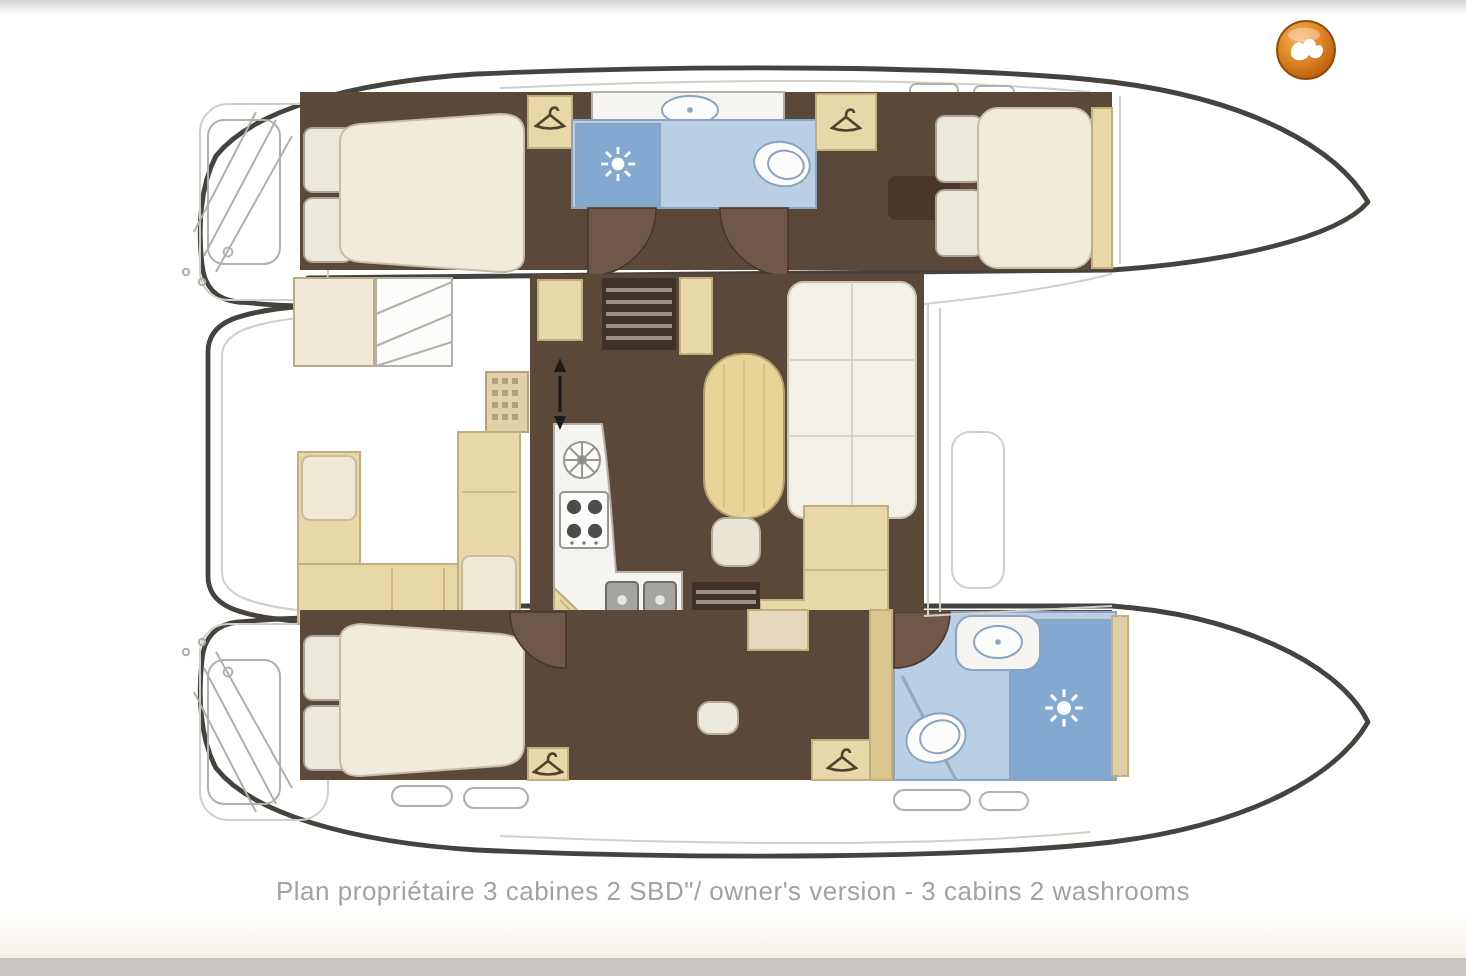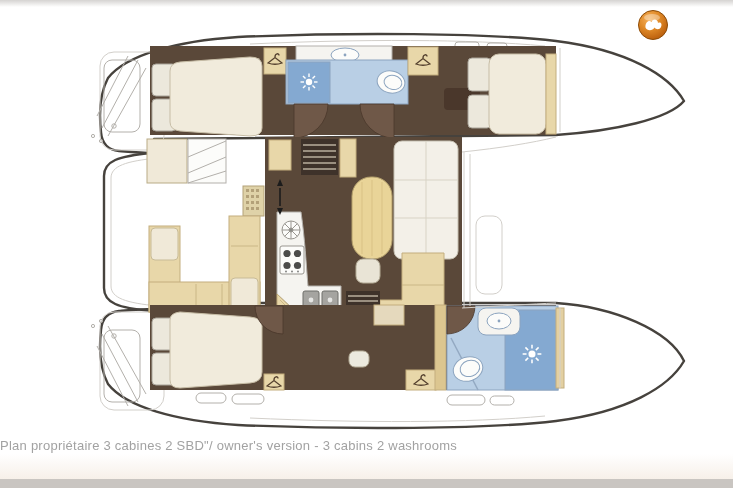--- a/index.html
+++ b/index.html
@@ -14,21 +14,21 @@
     --top-bar:#d5d3d1; --bottom-bar:#c9c5c1; --bottom-band:#f7f0e9; --page-white:#ffffff;
   }
   html,body{margin:0;padding:0;}
   body{width:733px;height:488px;position:relative;background:var(--page-white);overflow:hidden;
        font-family:"Liberation Sans", sans-serif;}
   .top-bar{position:absolute;top:0;left:0;right:0;height:7px;
        background:linear-gradient(var(--top-bar), var(--page-white));}
   .bottom-band{position:absolute;left:0;right:0;bottom:9px;height:25px;
        background:linear-gradient(rgba(255,255,255,0), var(--bottom-band));}
   .bottom-bar{position:absolute;left:0;right:0;bottom:0;height:9px;background:var(--bottom-bar);}
-  .caption{position:absolute;left:0;right:0;top:438px;
+  .caption{position:absolute;left:0;right:0;top:438px;text-align:center;
        color:var(--caption-gray);font-size:13px;letter-spacing:.25px;}
   svg{position:absolute;top:0;left:0;}
   .hull{fill:#ffffff;stroke:var(--hull-stroke);stroke-width:2.4;stroke-linejoin:round;}
   .thin{fill:none;stroke:var(--detail-gray);stroke-width:1;}
   .xthin{fill:none;stroke:var(--light-gray);stroke-width:1;}
   .rung{stroke:#9a8f80;stroke-width:2;}
 </style>
 </head>
 <body>
 

